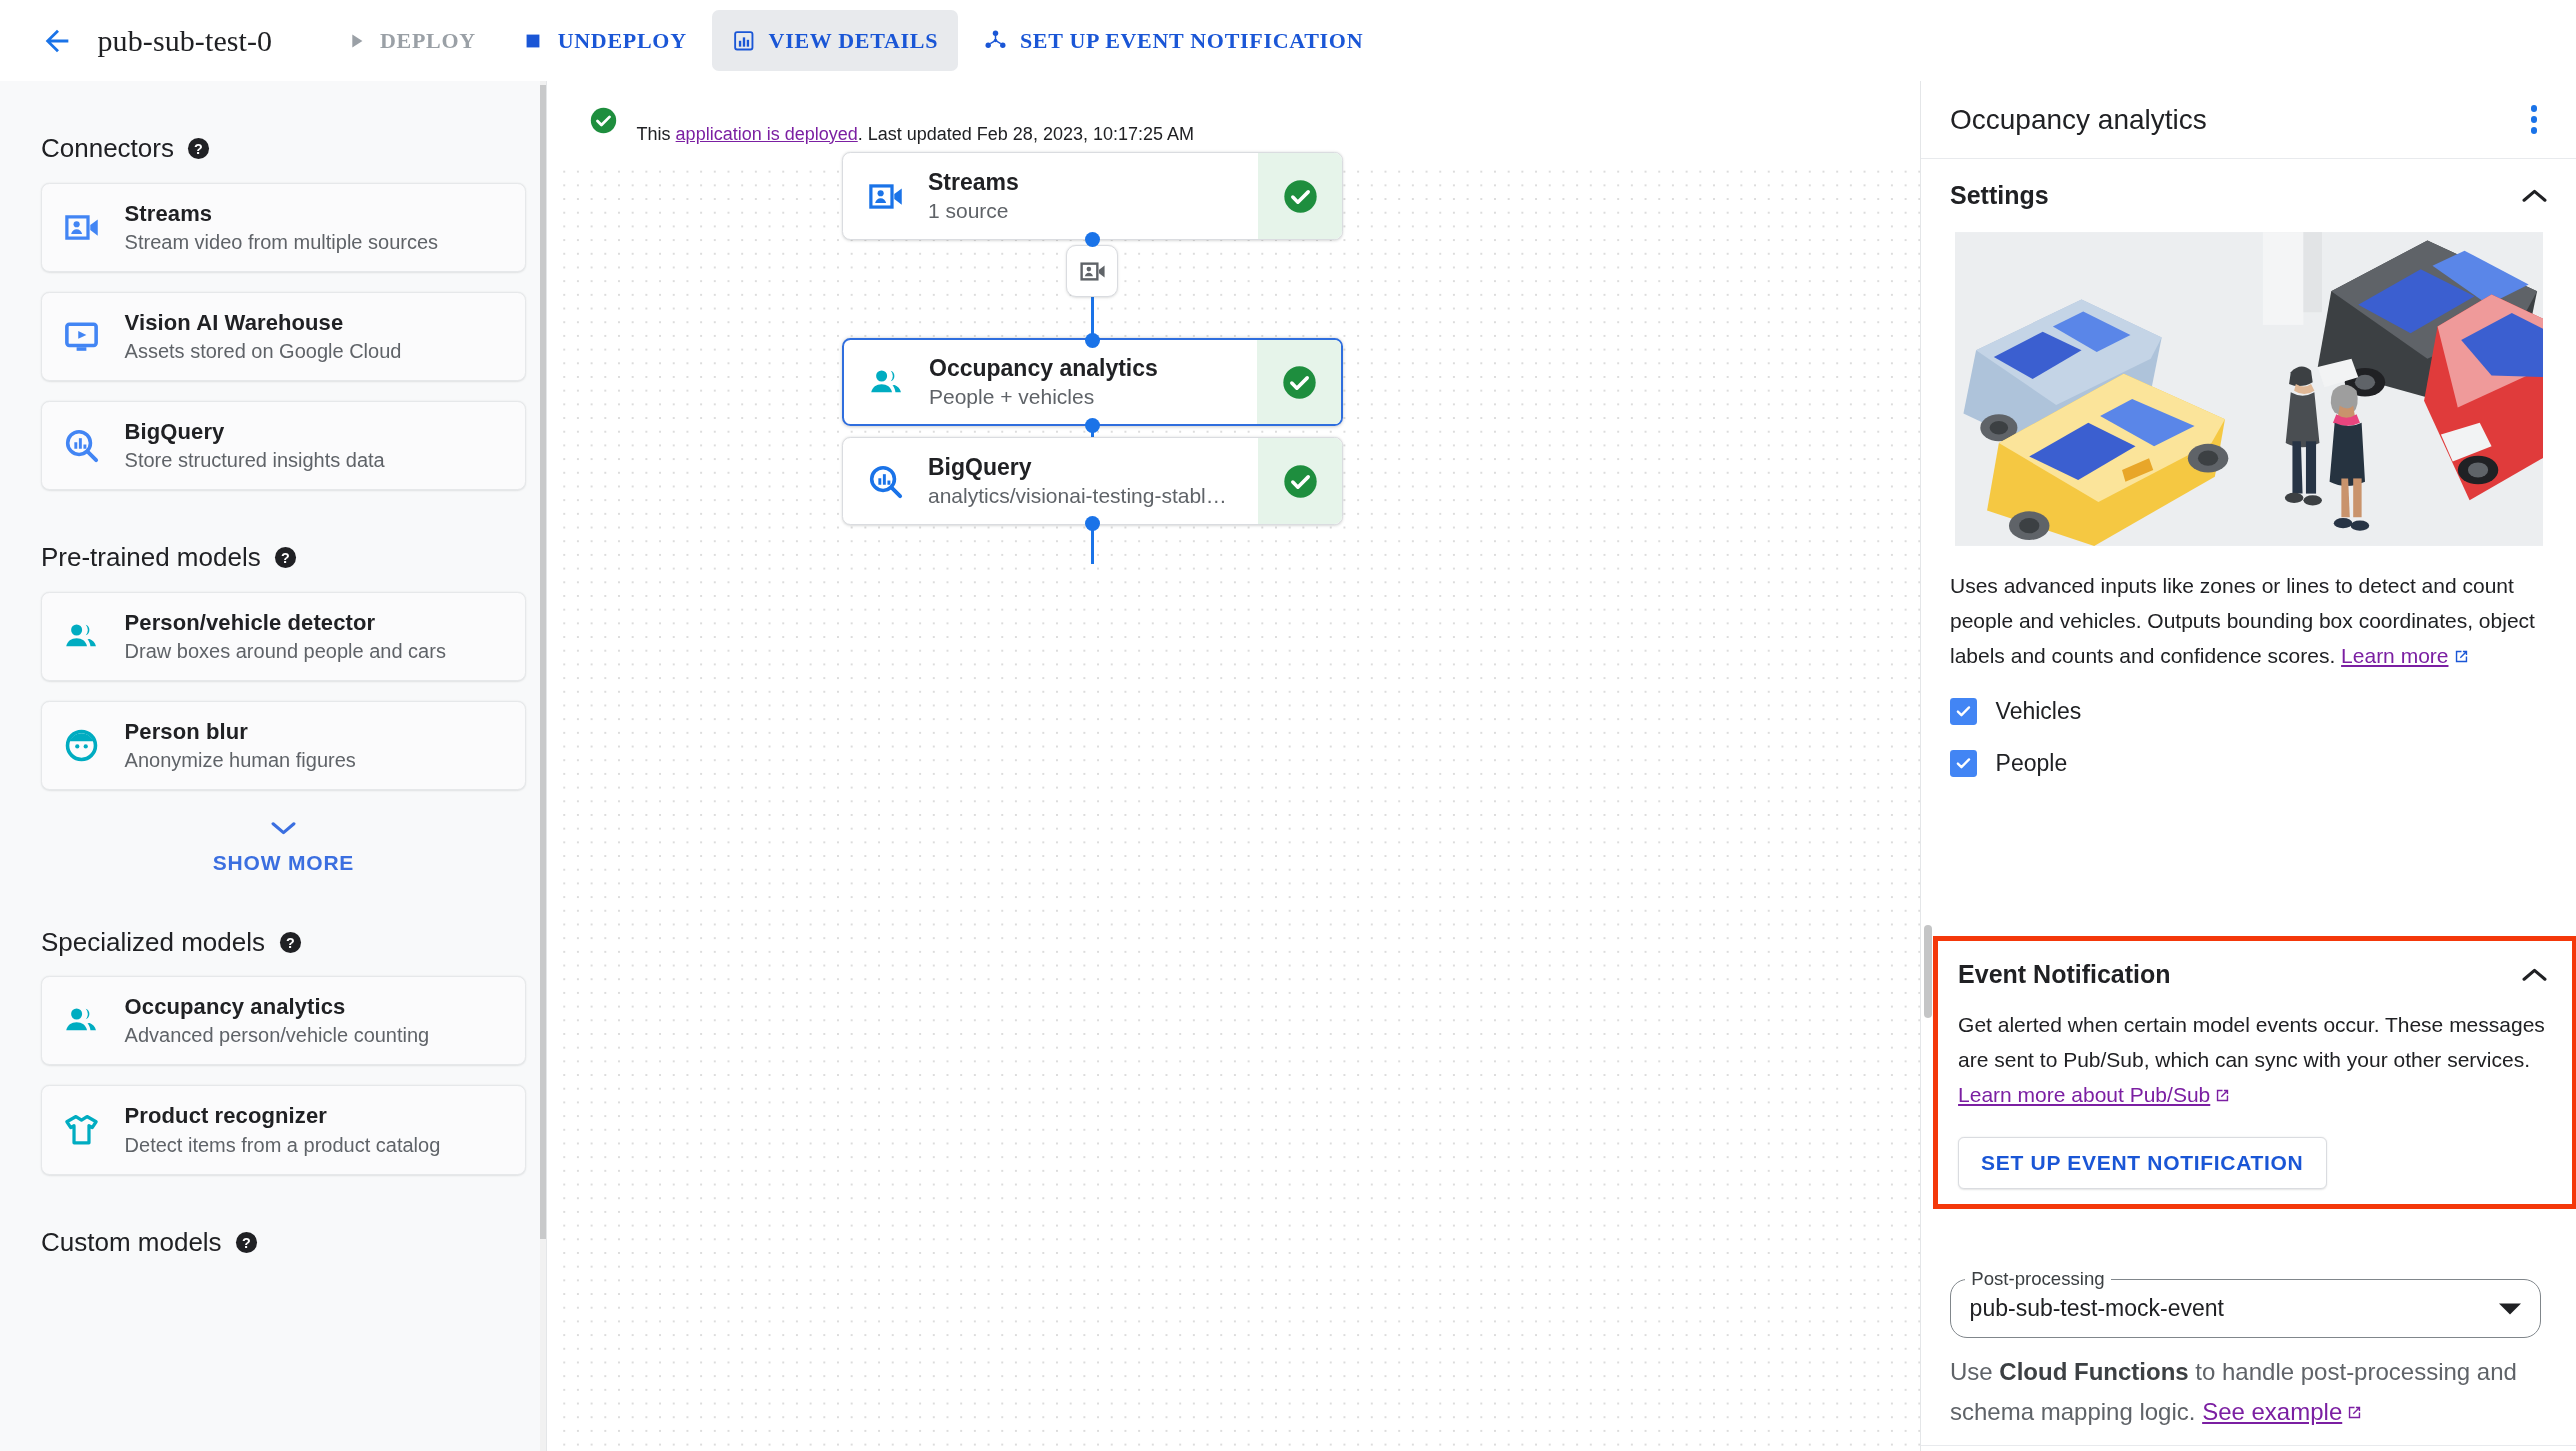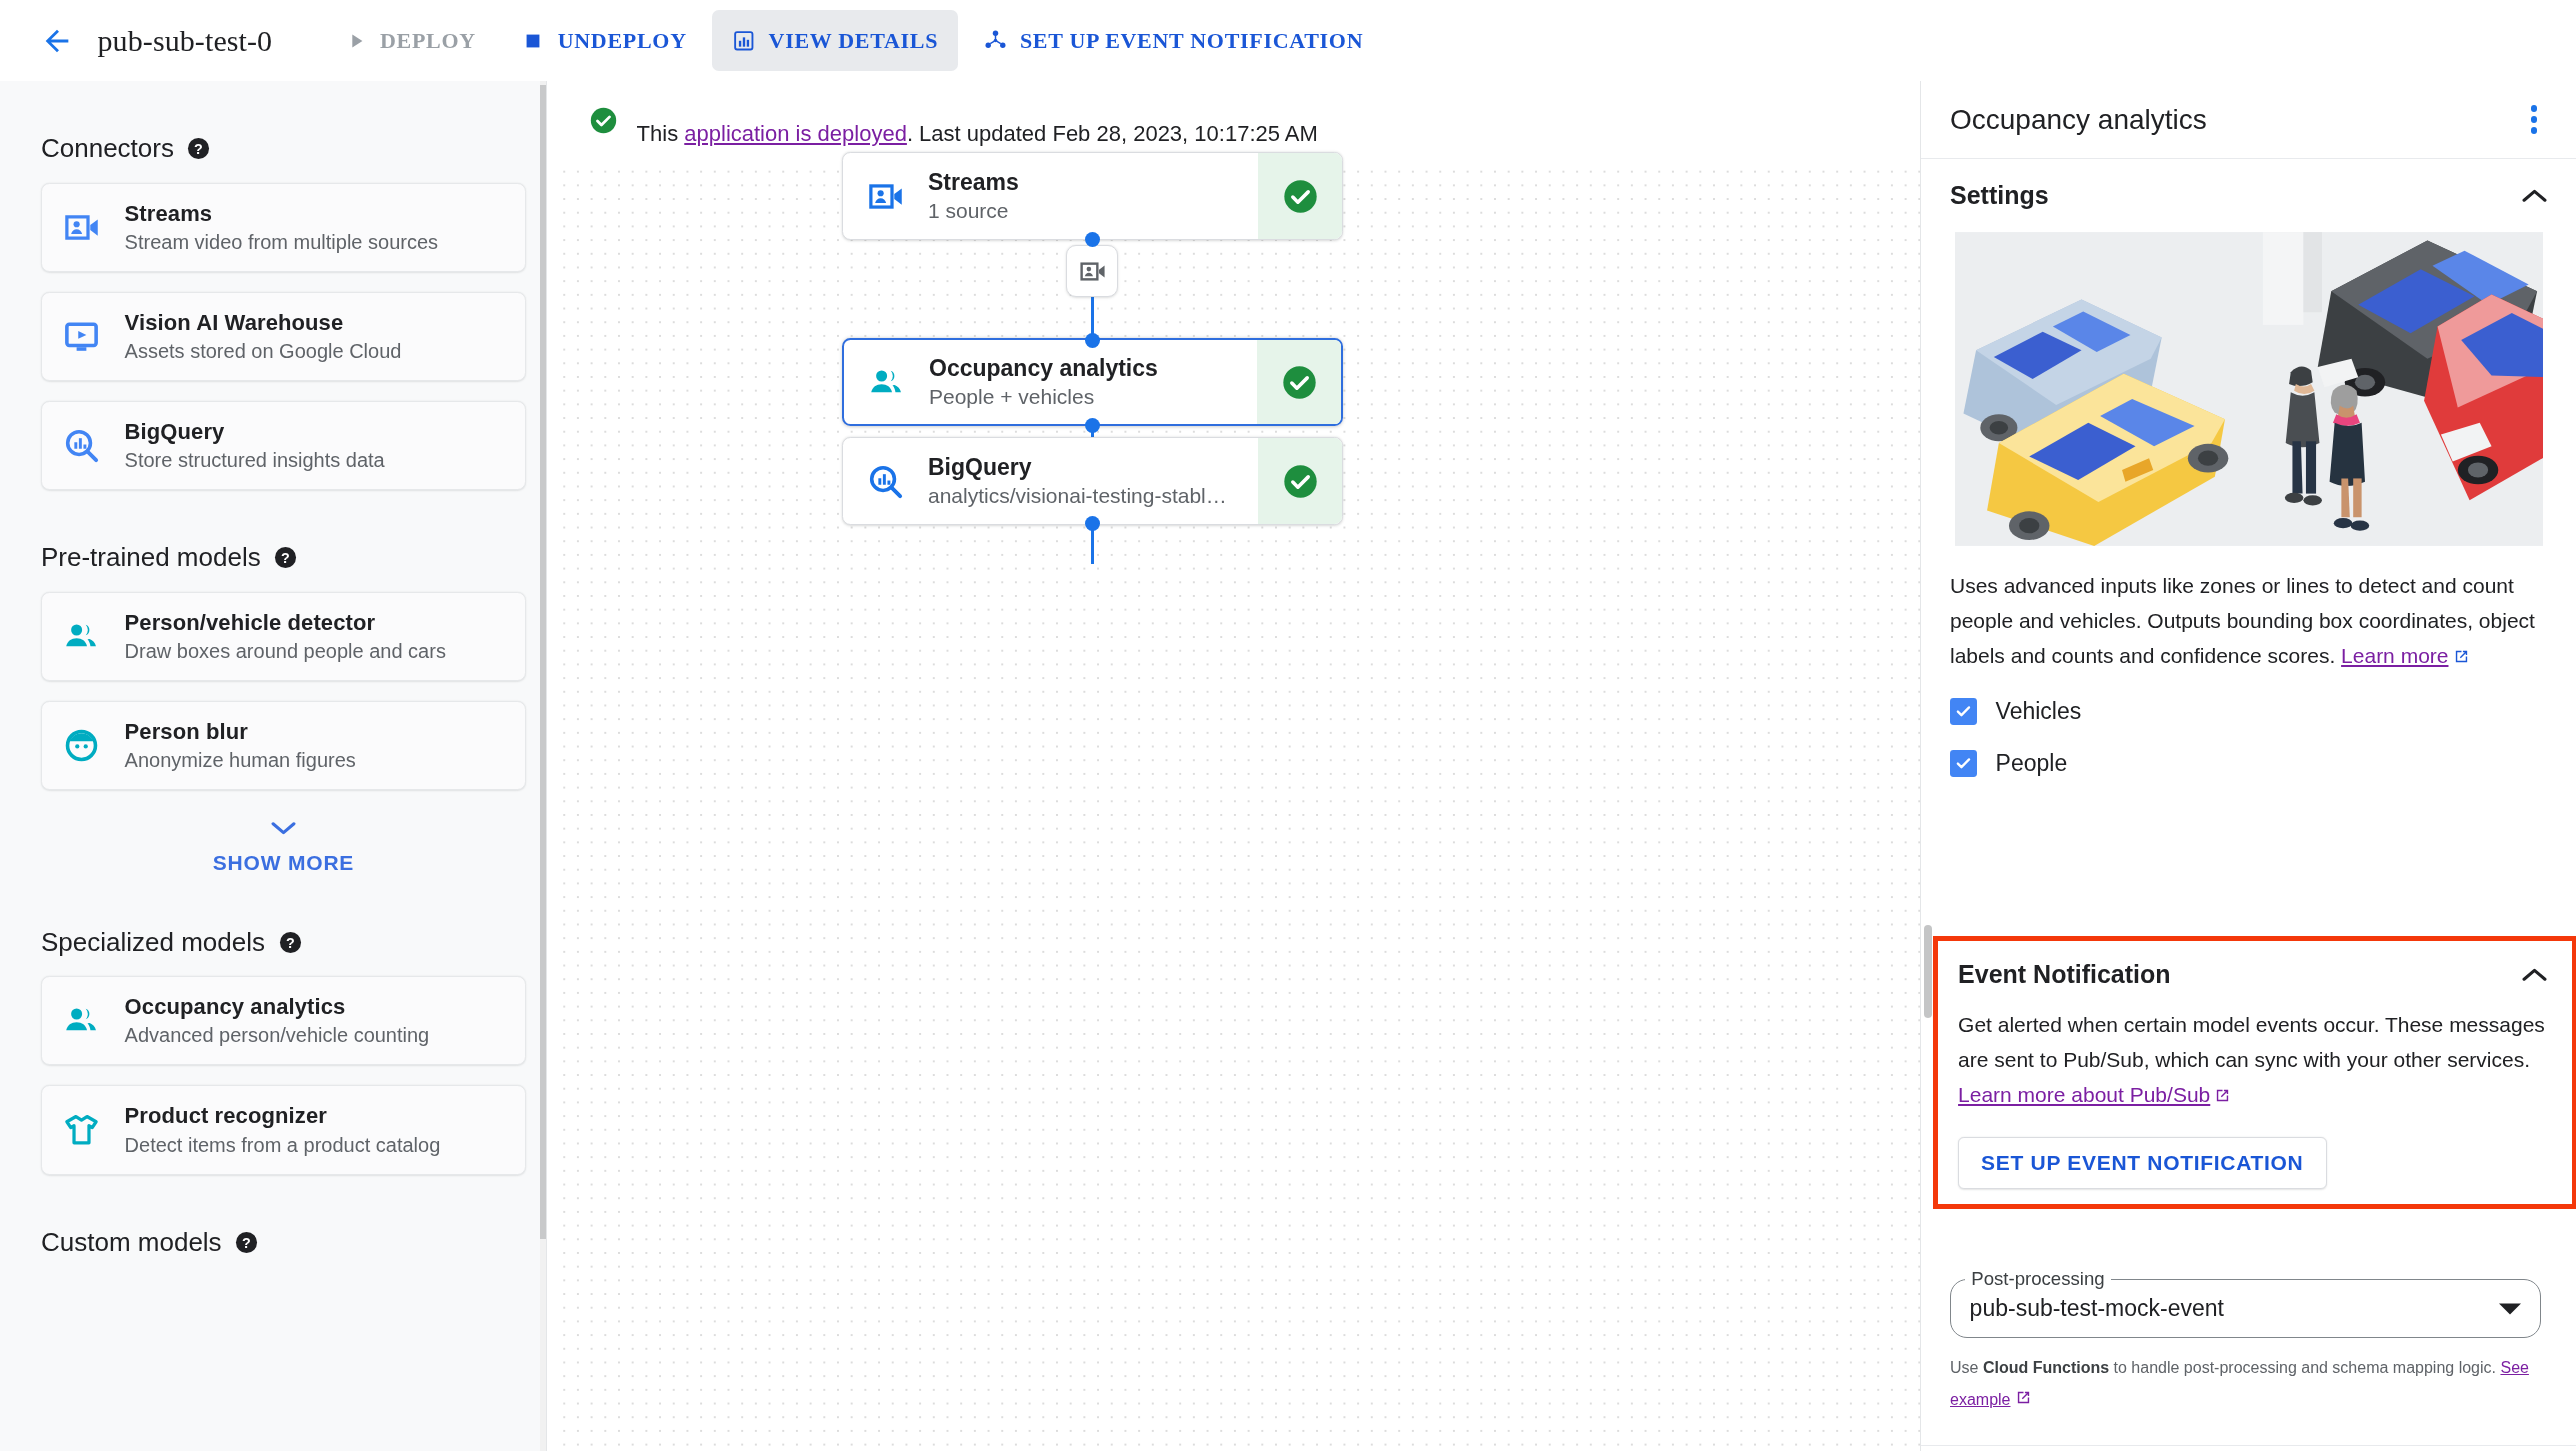--- a/index.html
+++ b/index.html
@@ -76,21 +76,21 @@
     position: absolute; top: 81px; left: 554px; width: 1367px; height: 1370px;
     background-color: #fff;
     background-image: radial-gradient(#dcdcdc 1.4px, transparent 1.4px);
     background-size: 13.7px 13.7px; background-position: 3.4px 1.7px;
     overflow: hidden;
   }
   .banner {
     position: absolute; top: 0; left: 0; width: 1367px; height: 78px;
     background: #fff; display: flex; align-items: center; padding-left: 35px; gap: 18.6px;
   }
-  .banner-txt { font-size: 22px; color: #202124; margin-top: 28px; }
+  .banner-txt { font-size: 18px; color: #202124; margin-top: 28px; }
   .banner-txt a { color: #7b1fa2; text-decoration: underline; }
 
   .node {
     position: absolute; display: flex; align-items: stretch;
     width: 501px; height: 88px; background: #fff;
     border: 0.8px solid #dadce0; border-radius: 8.4px;
     box-shadow: 0 0.8px 2.5px rgba(60,64,67,.2); overflow: hidden; cursor: pointer;
   }
   .node.selected { border: 2.5px solid #2f6ede; box-shadow: 0 0.8px 3.4px rgba(60,64,67,.25); }
   .node-body { flex: 1; display: flex; align-items: center; gap: 22px; padding-left: 22px; min-width: 0; }
@@ -159,21 +159,21 @@
     position: relative; height: 59px; border: 0.8px solid #80868b; border-radius: 17px;
     display: flex; align-items: center; padding: 0 18.6px; cursor: pointer; background: #fff;
   }
   .sel-label {
     position: absolute; top: -11.8px; left: 13.5px; background: #fff; padding: 0 6.8px;
     font-size: 18.6px; color: #3c4043;
   }
   .sel-value { font-size: 23px; color: #202124; }
   .caret { position: absolute; right: 18.6px; top: 50%; transform: translateY(-50%); width: 0; height: 0;
     border-left: 11px solid transparent; border-right: 11px solid transparent; border-top: 11.8px solid #202124; }
-  .field-help { margin-top: 13.5px; font-size: 16px; line-height: 32px; color: #5f6368; }
+  .field-help { margin-top: 13.5px; font-size: 24px; line-height: 40px; color: #5f6368; }
   .field-help b { color: #3c4043; font-weight: 700; }
 
   .divider { position: absolute; left: 0; top: 1364px; width: 656px; height: 0.8px; background: #e8eaed; }
 
   .rp-scroll { position: absolute; left: 3.4px; top: 844px; width: 7.6px; height: 93px; background: #c4c5c6; border-radius: 4.2px; }
 </style>
 </head>
 <body>
 
 <div class="app">

